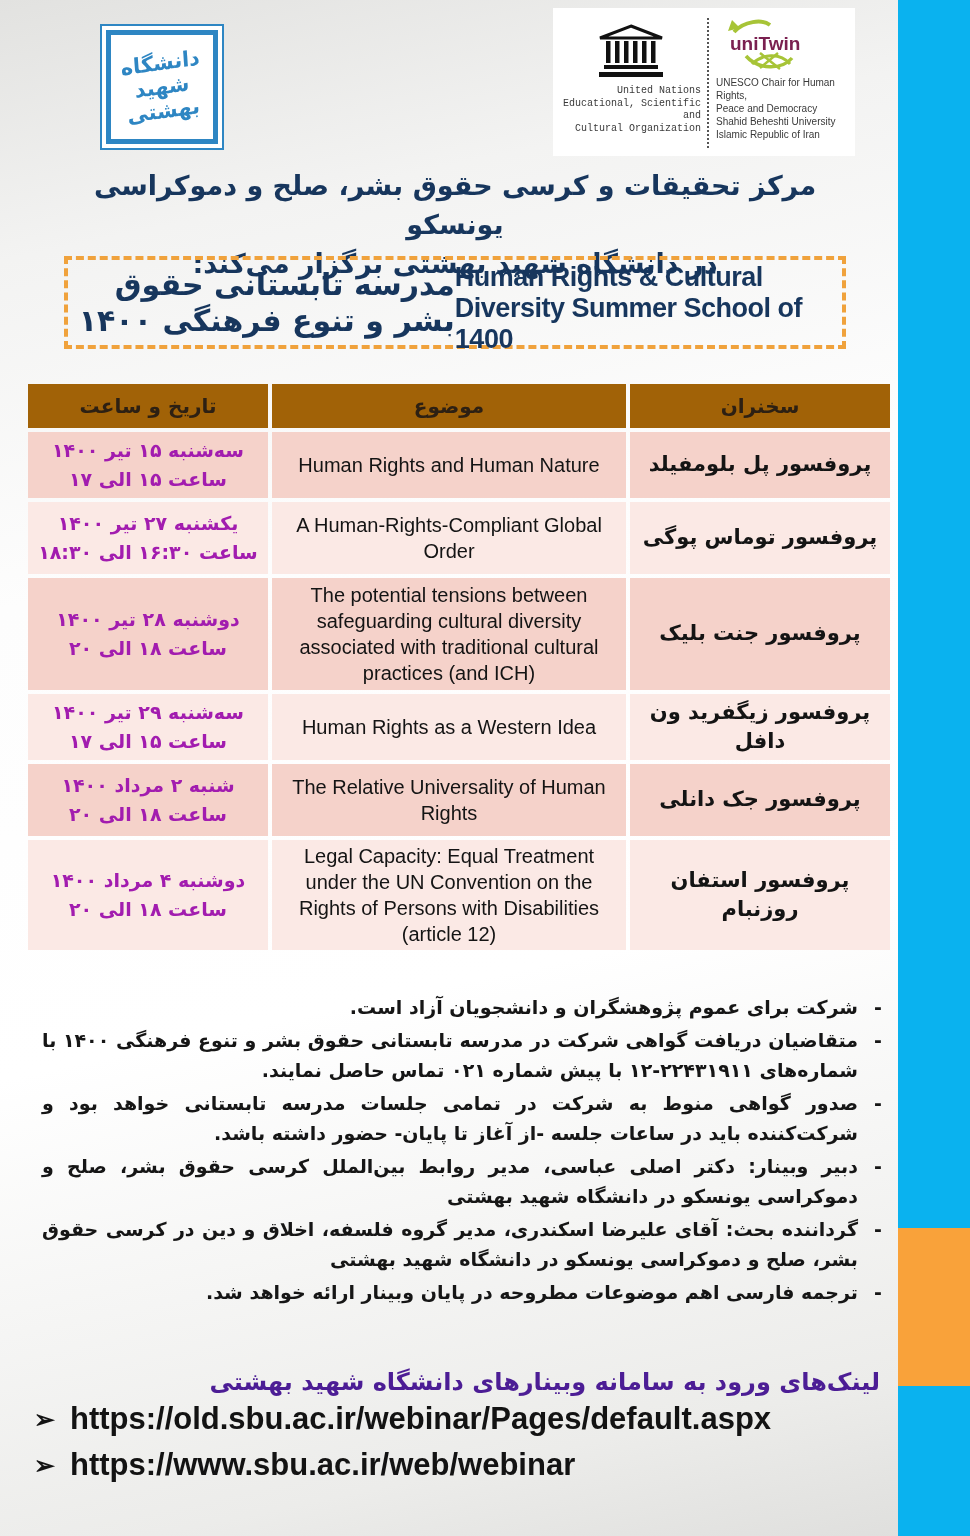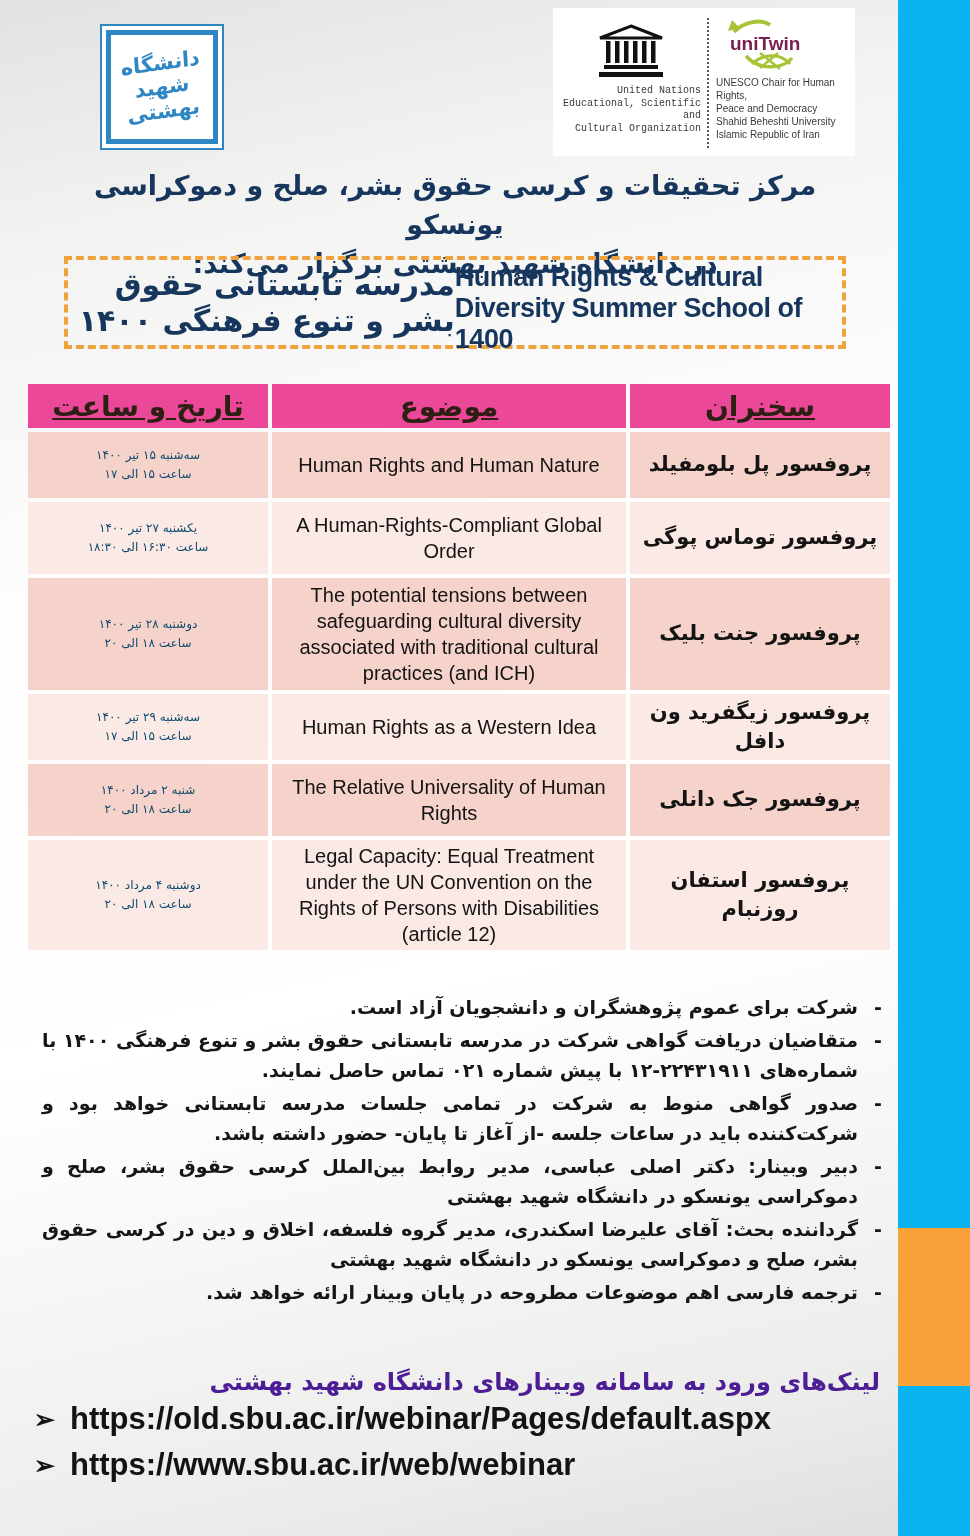--- a/index.html
+++ b/index.html
@@ -42,24 +42,24 @@
     border:4px dashed #f0a23c; display:flex; flex-direction:row; align-items:center; justify-content:center; }
   .title-fa { font-size:30px; font-weight:bold; color:#17365d; line-height:1.2; }
   .title-en { font-size:27px; font-weight:bold; color:#17365d; letter-spacing:-0.5px;margin-top:12px; }
 
   
   .schedule { position:absolute; left:28px; top:384px; width:862px;
     display:grid; grid-template-columns:240px 354px 260px;
     grid-template-rows:44px 66px 72px 112px 66px 72px 110px; gap:4px; }
   .cell { display:flex; flex-direction:column; align-items:center; justify-content:center;
     text-align:center; padding:2px 10px; }
-  .head { background:#ec4899; color:#2d2013; font-weight:bold; font-size:28px;text-decoration:underline; }
+  .head { background:#a16207; color:#2d2013; font-weight:bold; font-size:20px; }
   .dark  { background:#f5d2ca; }
   .light { background:#fbe9e5; }
-  .date-line { font-weight:normal; font-size:12px; color:#0c4a6e; line-height:1.55; }
+  .date-line { font-weight:bold; font-size:19px; color:#a21caf; line-height:1.55; }
   .topic { font-size:20px; color:#141414; line-height:1.3; }
   .speaker { font-weight:bold; font-size:21px; color:#141414; line-height:1.4; }
 
   
   .notes { position:absolute; left:42px; top:992px; width:844px; }
   .note { display:flex; gap:12px; font-size:19px; font-weight:bold; color:#161616;
     line-height:1.58; text-align:justify; margin-bottom:3px; }
   .note .dash { flex:0 0 16px; text-align:center; }
   .note .note-text { flex:1; }
 

